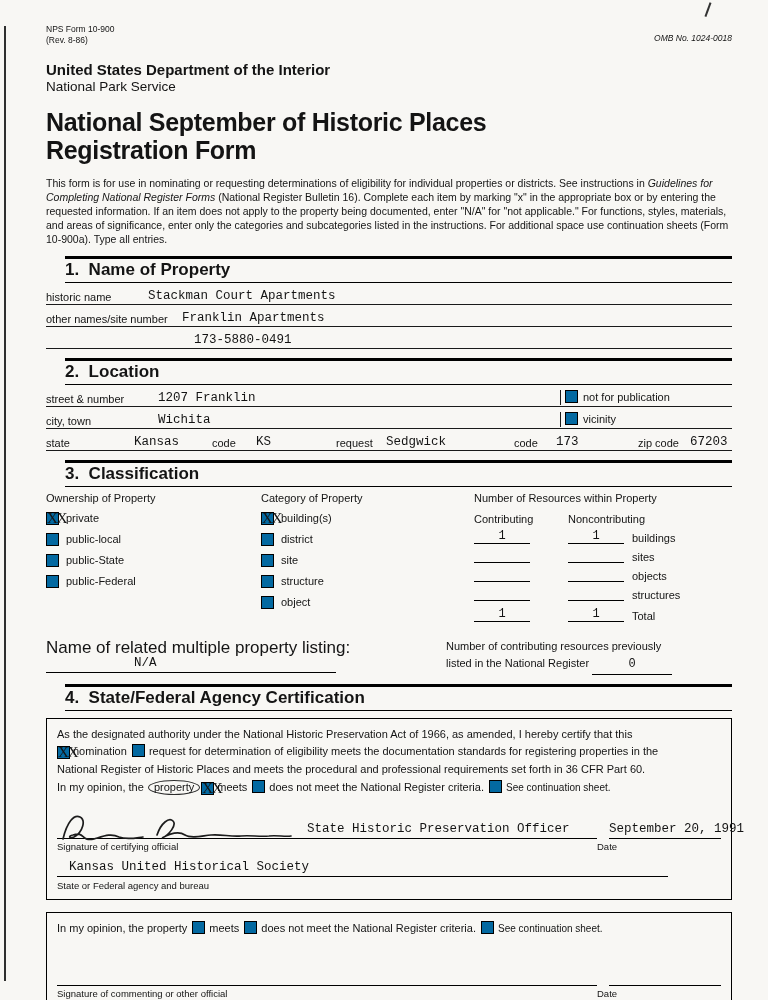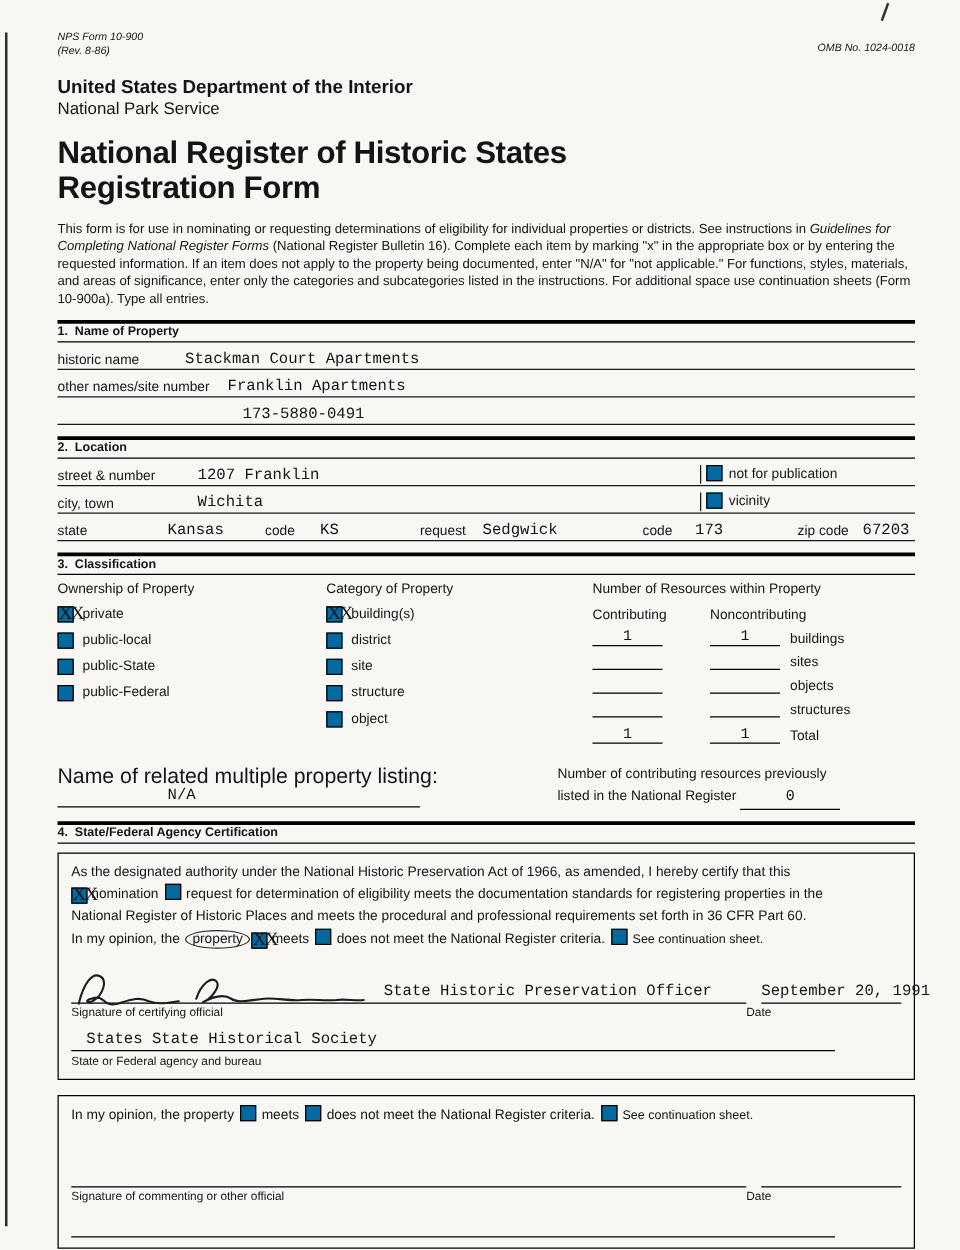--- a/index.html
+++ b/index.html
@@ -3,30 +3,30 @@
 <meta charset="utf-8">
 <style>
   * { margin:0; padding:0; box-sizing:border-box; }
   html,body { width:768px; height:1000px; }
   body { background:#f8f7f4; color:#141414; font-family:"Liberation Sans", sans-serif; position:relative; overflow:hidden; }
   .page { position:absolute; inset:0; padding:24px 36px 0 46px; }
   .edge-line { position:absolute; left:4px; top:26px; height:955px; width:1.5px; background:#2f2f2f; }
   .slash { position:absolute; right:60px; top:2px; width:1.5px; height:15px; background:#333; transform:rotate(20deg); }
 
   .hdr { display:flex; justify-content:space-between; align-items:flex-start; }
-  .form-no { font-size:8.5px; line-height:1.3;font-style:italic; }
+  .form-no { font-size:8.5px; line-height:1.3; }
   .omb { font-size:8.5px; font-style:italic; margin-top:9px; }
   .dept { font-weight:bold; font-size:15px; margin-top:15px; }
   .agency { font-size:13.5px; margin-top:1px; }
   .big-title { font-weight:bold; font-size:25px; line-height:1.1; margin-top:15px; letter-spacing:-0.3px; }
   .intro { font-size:10.5px; line-height:1.33; margin-top:13px; }
   .intro i { font-style:italic; }
 
   .sec { margin-top:9px; }
-  .sec-head { border-top:3px solid #000; border-bottom:1.8px solid #000; font-weight:bold; font-size:10px; padding:1px 0 2px; white-space:pre; }
+  .sec-head { border-top:3px solid #000; border-bottom:1.8px solid #000; font-weight:bold; font-size:17px; padding:1px 0 2px; white-space:pre;margin-left:19px; }
 
   .frow { display:flex; align-items:flex-end; border-bottom:1.5px solid #1a1a1a; padding-bottom:1px; margin-top:5px; min-height:17px; }
   .flabel { font-size:11px; white-space:nowrap; }
   .mono { font-family:"Liberation Mono","DejaVu Sans Mono",monospace; font-size:12.5px; white-space:nowrap; }
   .spacer { flex:1; }
   .rcell { width:172px; border-left:1.5px solid #1a1a1a; padding:0 0 1px 4px; display:flex; align-items:center; gap:5px; font-size:11px; align-self:stretch; }
 
   .cb { display:inline-block; width:13px; height:13px; border:1.5px solid #000; background:#0369a1; font-family:Liberation Serif, serif; font-size:15px; line-height:11px; letter-spacing:-1px; text-align:center; vertical-align:-2px; overflow:visible; flex-shrink:0; }
   .cb-inline { margin:0 4px 0 2px; }
 
@@ -74,21 +74,21 @@
   <div class="hdr">
     <div class="form-no">
       <div>NPS Form 10-900</div>
       <div>(Rev. 8-86)</div>
     </div>
     <div class="omb">OMB No. 1024-0018</div>
   </div>
   <div class="dept">United States Department of the Interior</div>
   <div class="agency">National Park Service</div>
   <div class="big-title">
-    <div>National Register of Historic States</div>
+    <div>National September of Historic Places</div>
     <div>Registration Form</div>
   </div>
 
   <div class="intro"><span>This form is for use in nominating or requesting determinations of eligibility for individual properties or districts. See instructions in </span><i>Guidelines for Completing National Register Forms</i><span> (National Register Bulletin 16). Complete each item by marking "x" in the appropriate box or by entering the requested information. If an item does not apply to the property being documented, enter "N/A" for "not applicable." For functions, styles, materials, and areas of significance, enter only the categories and subcategories listed in the instructions. For additional space use continuation sheets (Form 10-900a). Type all entries.</span></div>
 
   <div class="sec">
     <div class="sec-head">1.  Name of Property</div>
     <div class="frow">
       <span class="flabel" style="width:102px">historic name</span>
       <span class="mono">Stackman Court Apartments</span>
@@ -245,21 +245,21 @@
           <span class="typed-title mono">State Historic Preservation Officer</span>
         </div>
         <div class="dateline">
           <span class="typed-date mono">September 20, 1991</span>
         </div>
       </div>
       <div class="sublabels">
         <span class="l">Signature of certifying official</span>
         <span class="r">Date</span>
       </div>
-      <div class="agline mono">States State Historical Society</div>
+      <div class="agline mono">Kansas United Historical Society</div>
       <div class="aglabel">State or Federal agency and bureau</div>
     </div>
 
     <div class="certbox" style="margin-top:12px">
       <div class="certtext"><span>In my opinion, the property</span> <span class="cb cb-inline"></span><span>meets</span> <span class="cb cb-inline"></span><span>does not meet the National Register criteria.</span> <span class="cb cb-inline"></span><span class="seecont">See continuation sheet.</span></div>
       <div class="sigrow blank-sigrow">
         <div class="sigline"></div>
         <div class="dateline"></div>
       </div>
       <div class="sublabels">

